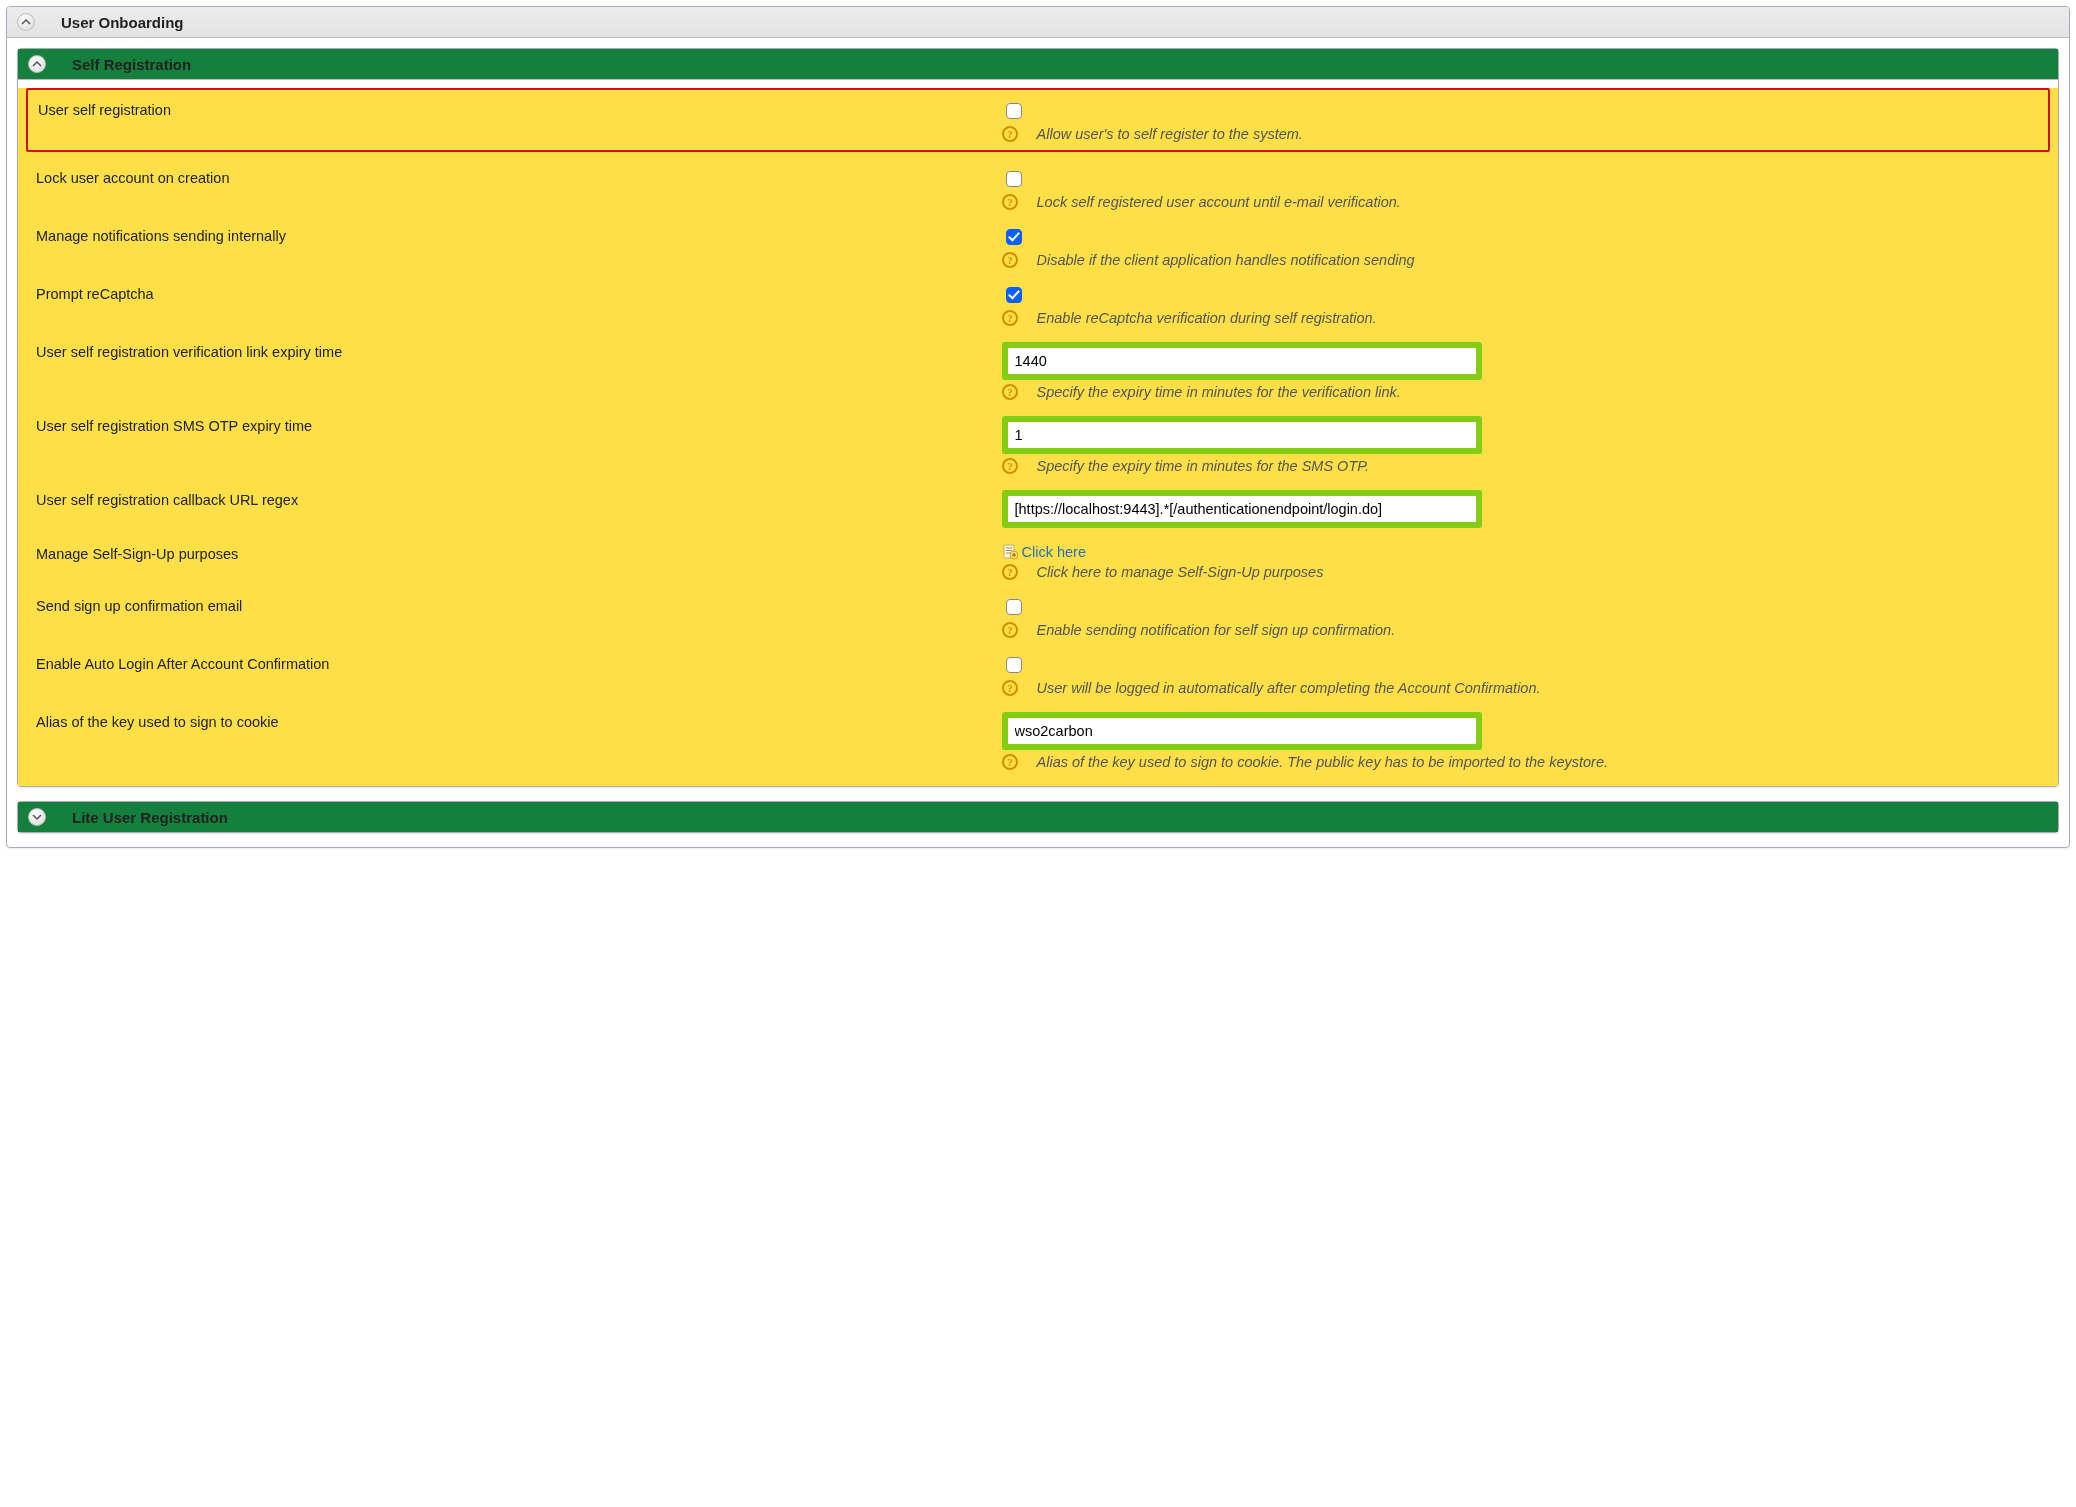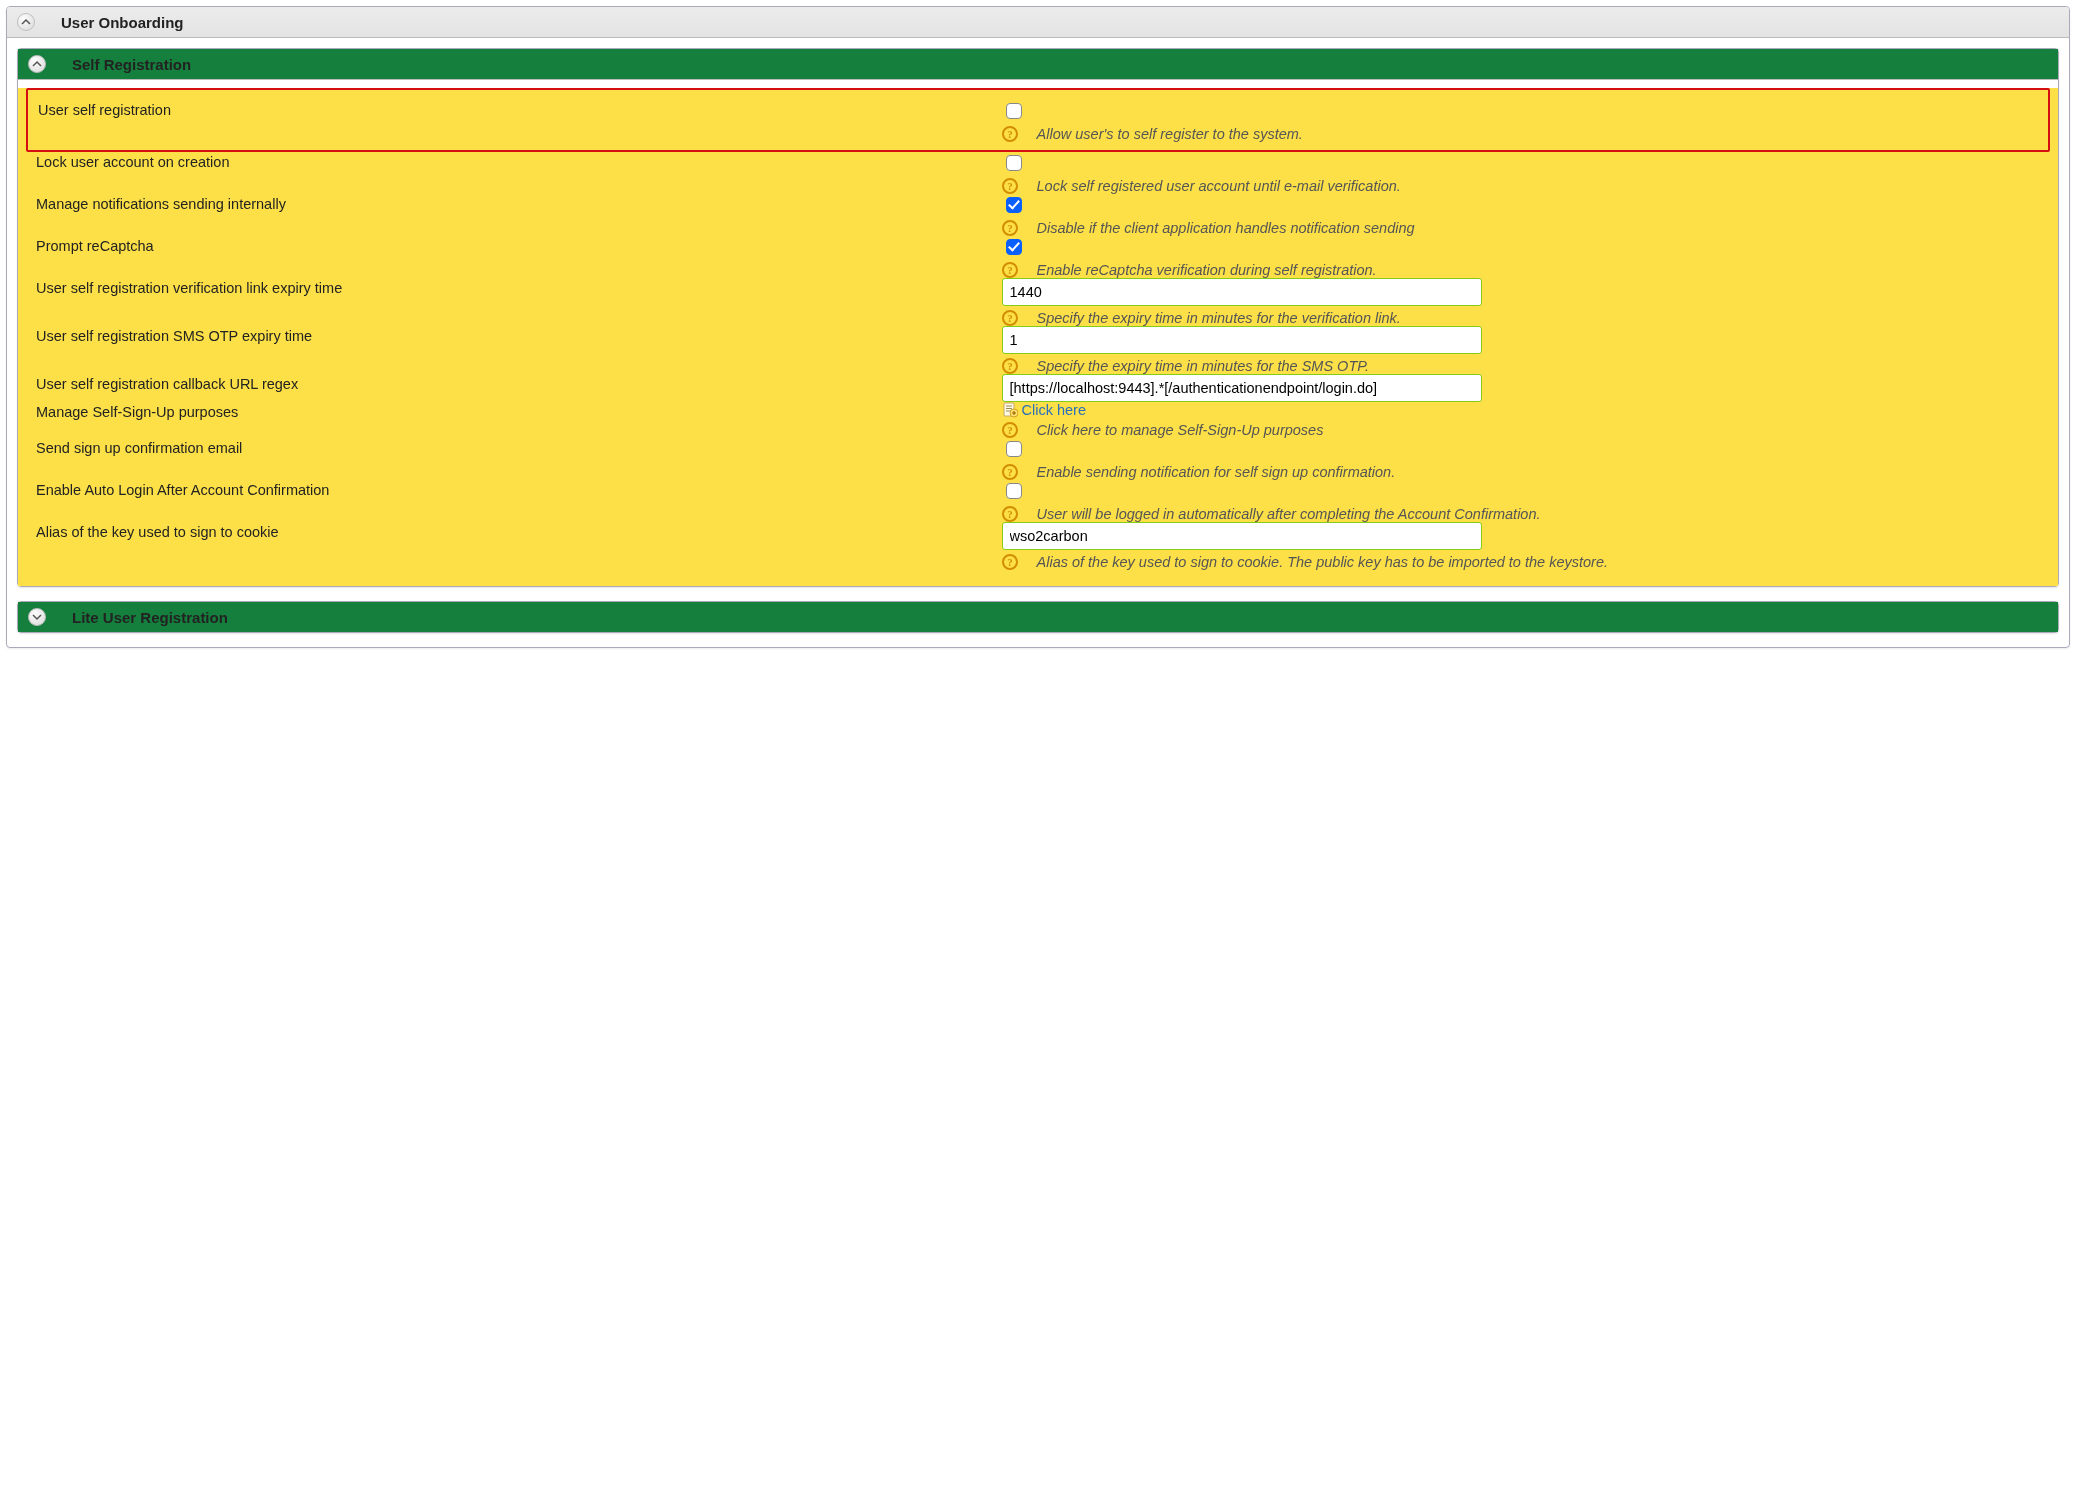--- a/index.html
+++ b/index.html
@@ -36,20 +36,21 @@
     border-radius: 50%;
     background: radial-gradient(circle at 35% 30%, #fdfdfd, #d9d9d9);
     border: 1px solid #bfbfbf;
     display: inline-flex; align-items: center; justify-content: center;
     font-size: 11px; color: #555;
     cursor: pointer;
   }
   .header-title { font-weight: 600; font-size: 15px; }
   .form-row {
     display: flex;
+    padding-top: 16px;
     align-items: flex-start;
   }
   .form-row.highlight {
     border: 2px solid #d50f0f;
     border-radius: 2px;
     margin: 8px 0px 0px 0px;
     padding: 10px 0 8px 0;
   }
   .col-label {
     flex: 0 0 48%;
@@ -100,21 +101,21 @@
     width: 16px; height: 16px;
     display: inline-flex; align-items: center; justify-content: center;
     flex: 0 0 16px;
   }
   .qicon svg { width: 16px; height: 16px; }
   input[type="text"]{
     width: 480px;
     max-width: 98%;
     font-size: 14.5px;
     padding: 5px 7px;
-    border: 1px solid #84cc16;
+    border: 6px solid #84cc16;
     border-radius: 3px;
     font-family: inherit;
   }
   .link-row { display: flex; align-items: flex-start; gap: 4px; }
   .link-text { color: #2a6fbb; cursor: pointer; font-size: 14.5px; }
   .docicon {
     width: 16px; height: 16px;
     display: inline-flex; align-items: center; justify-content: center;
     flex: 0 0 16px;
   }

